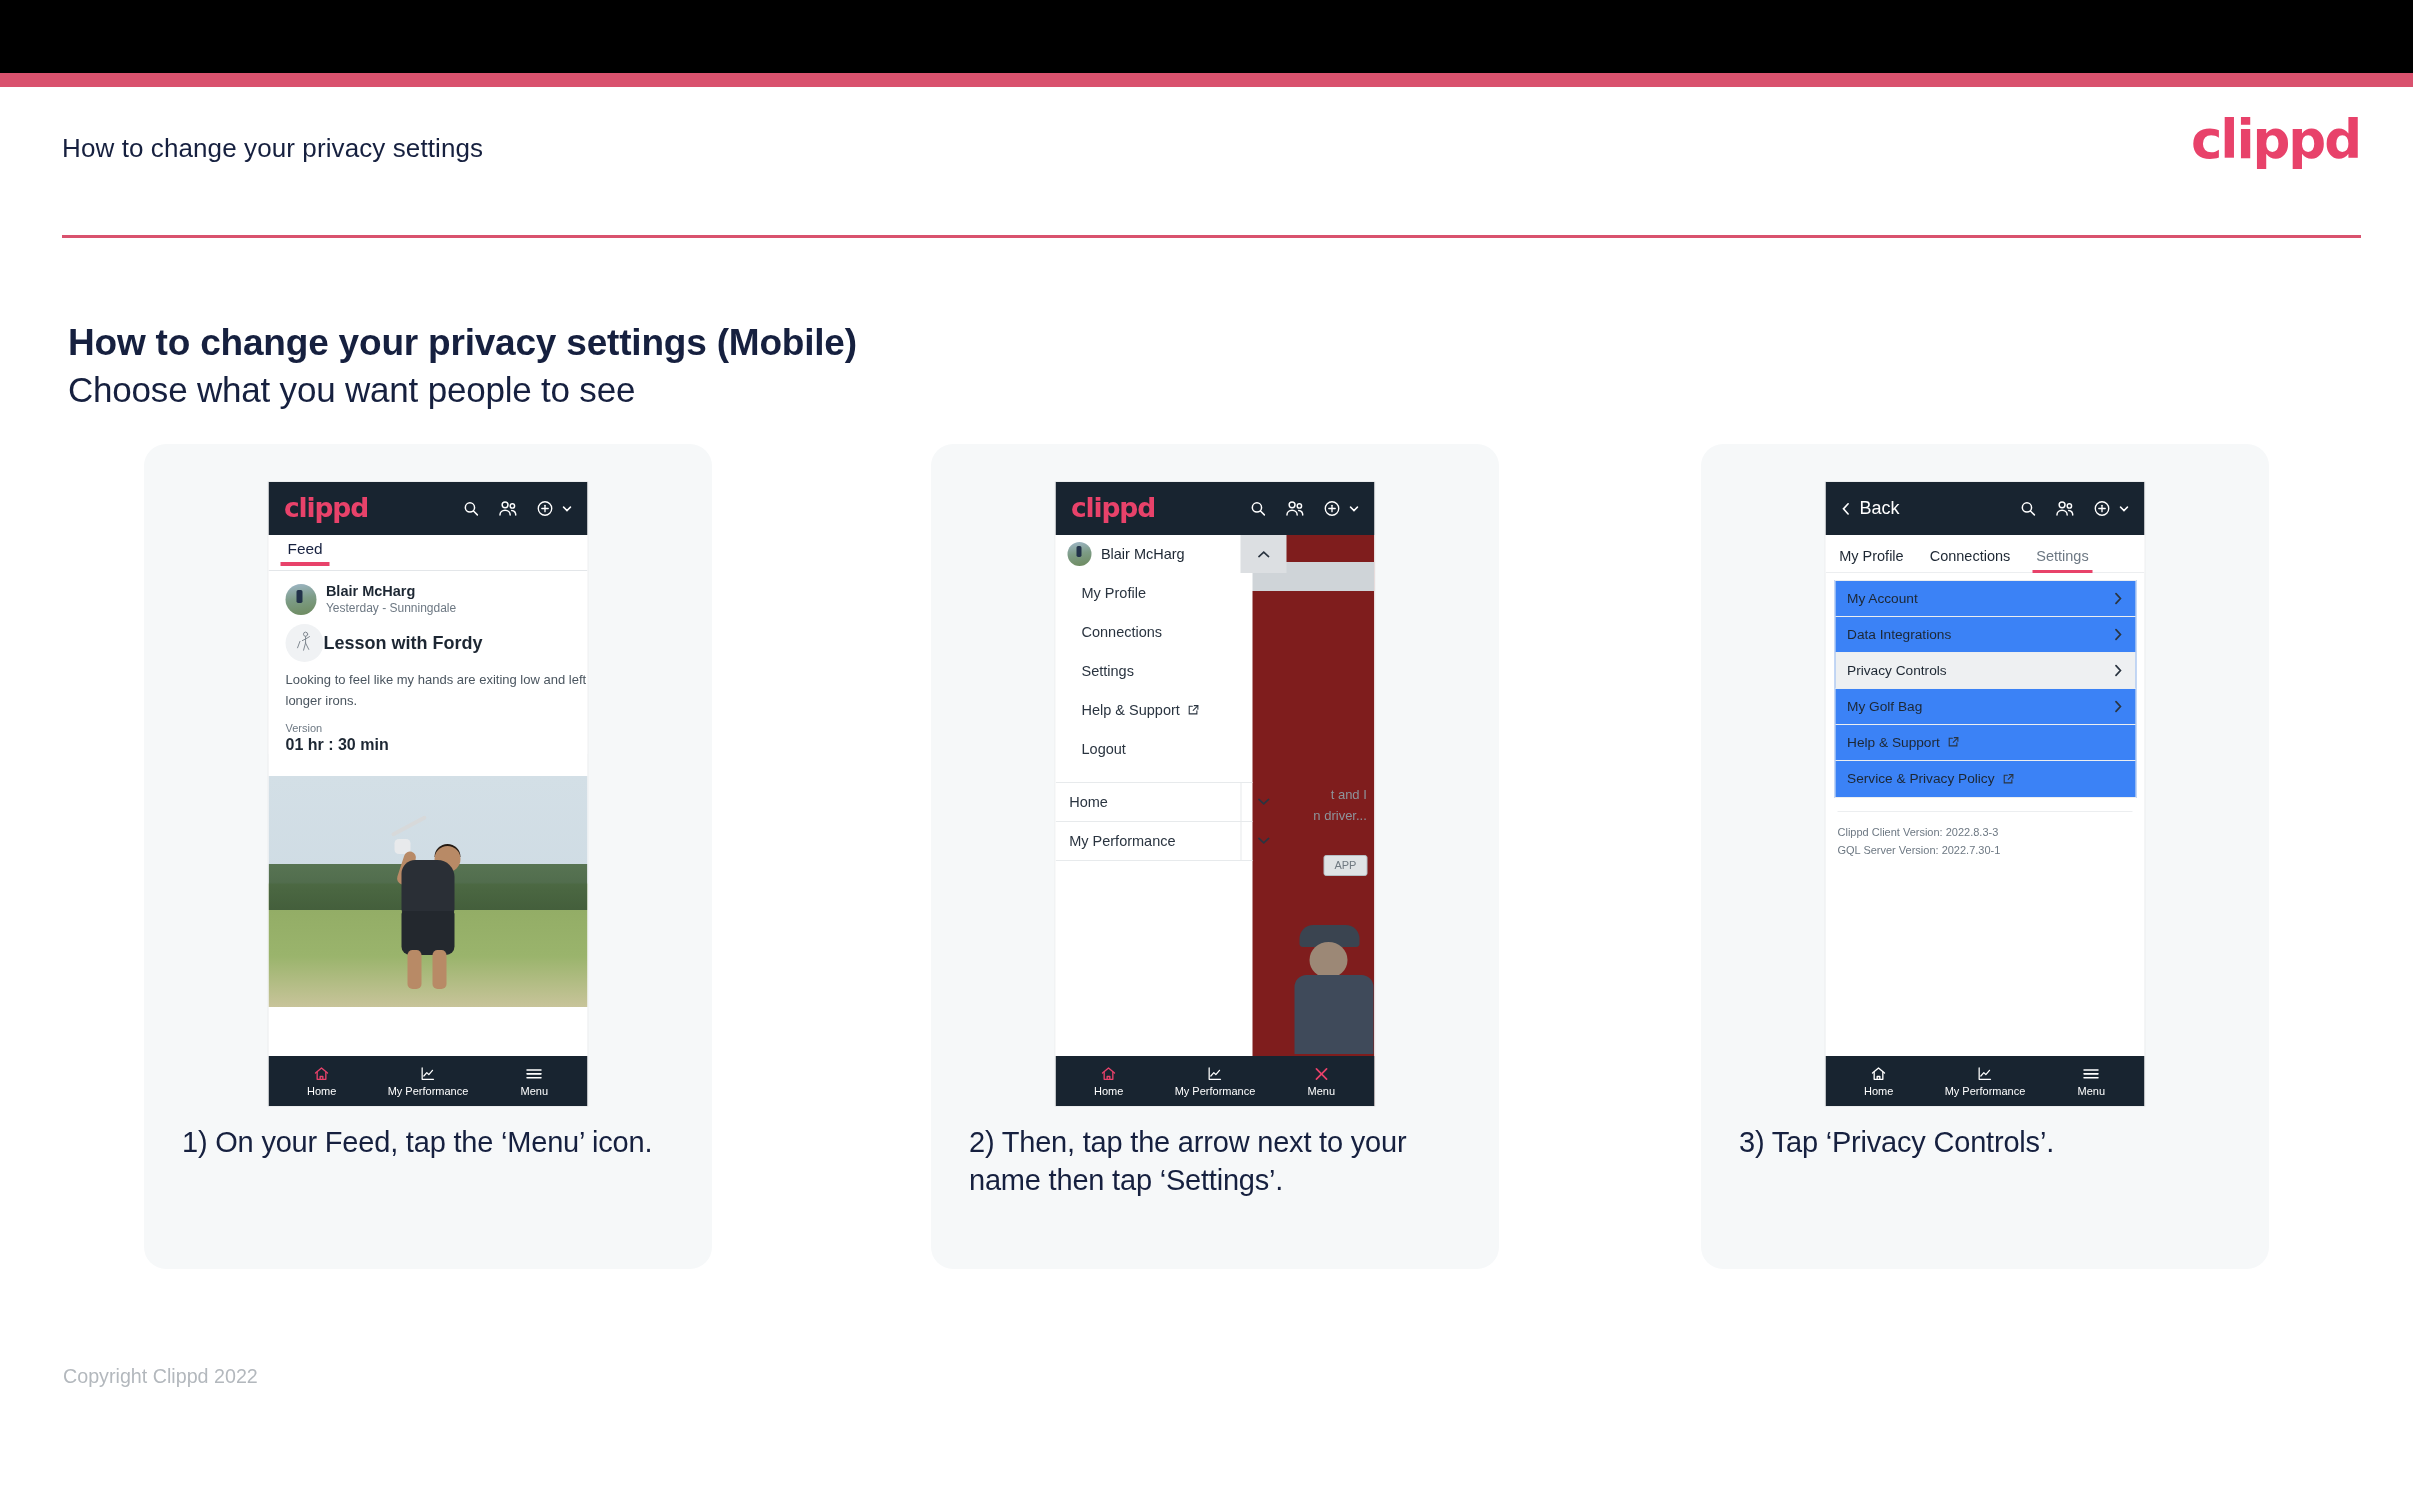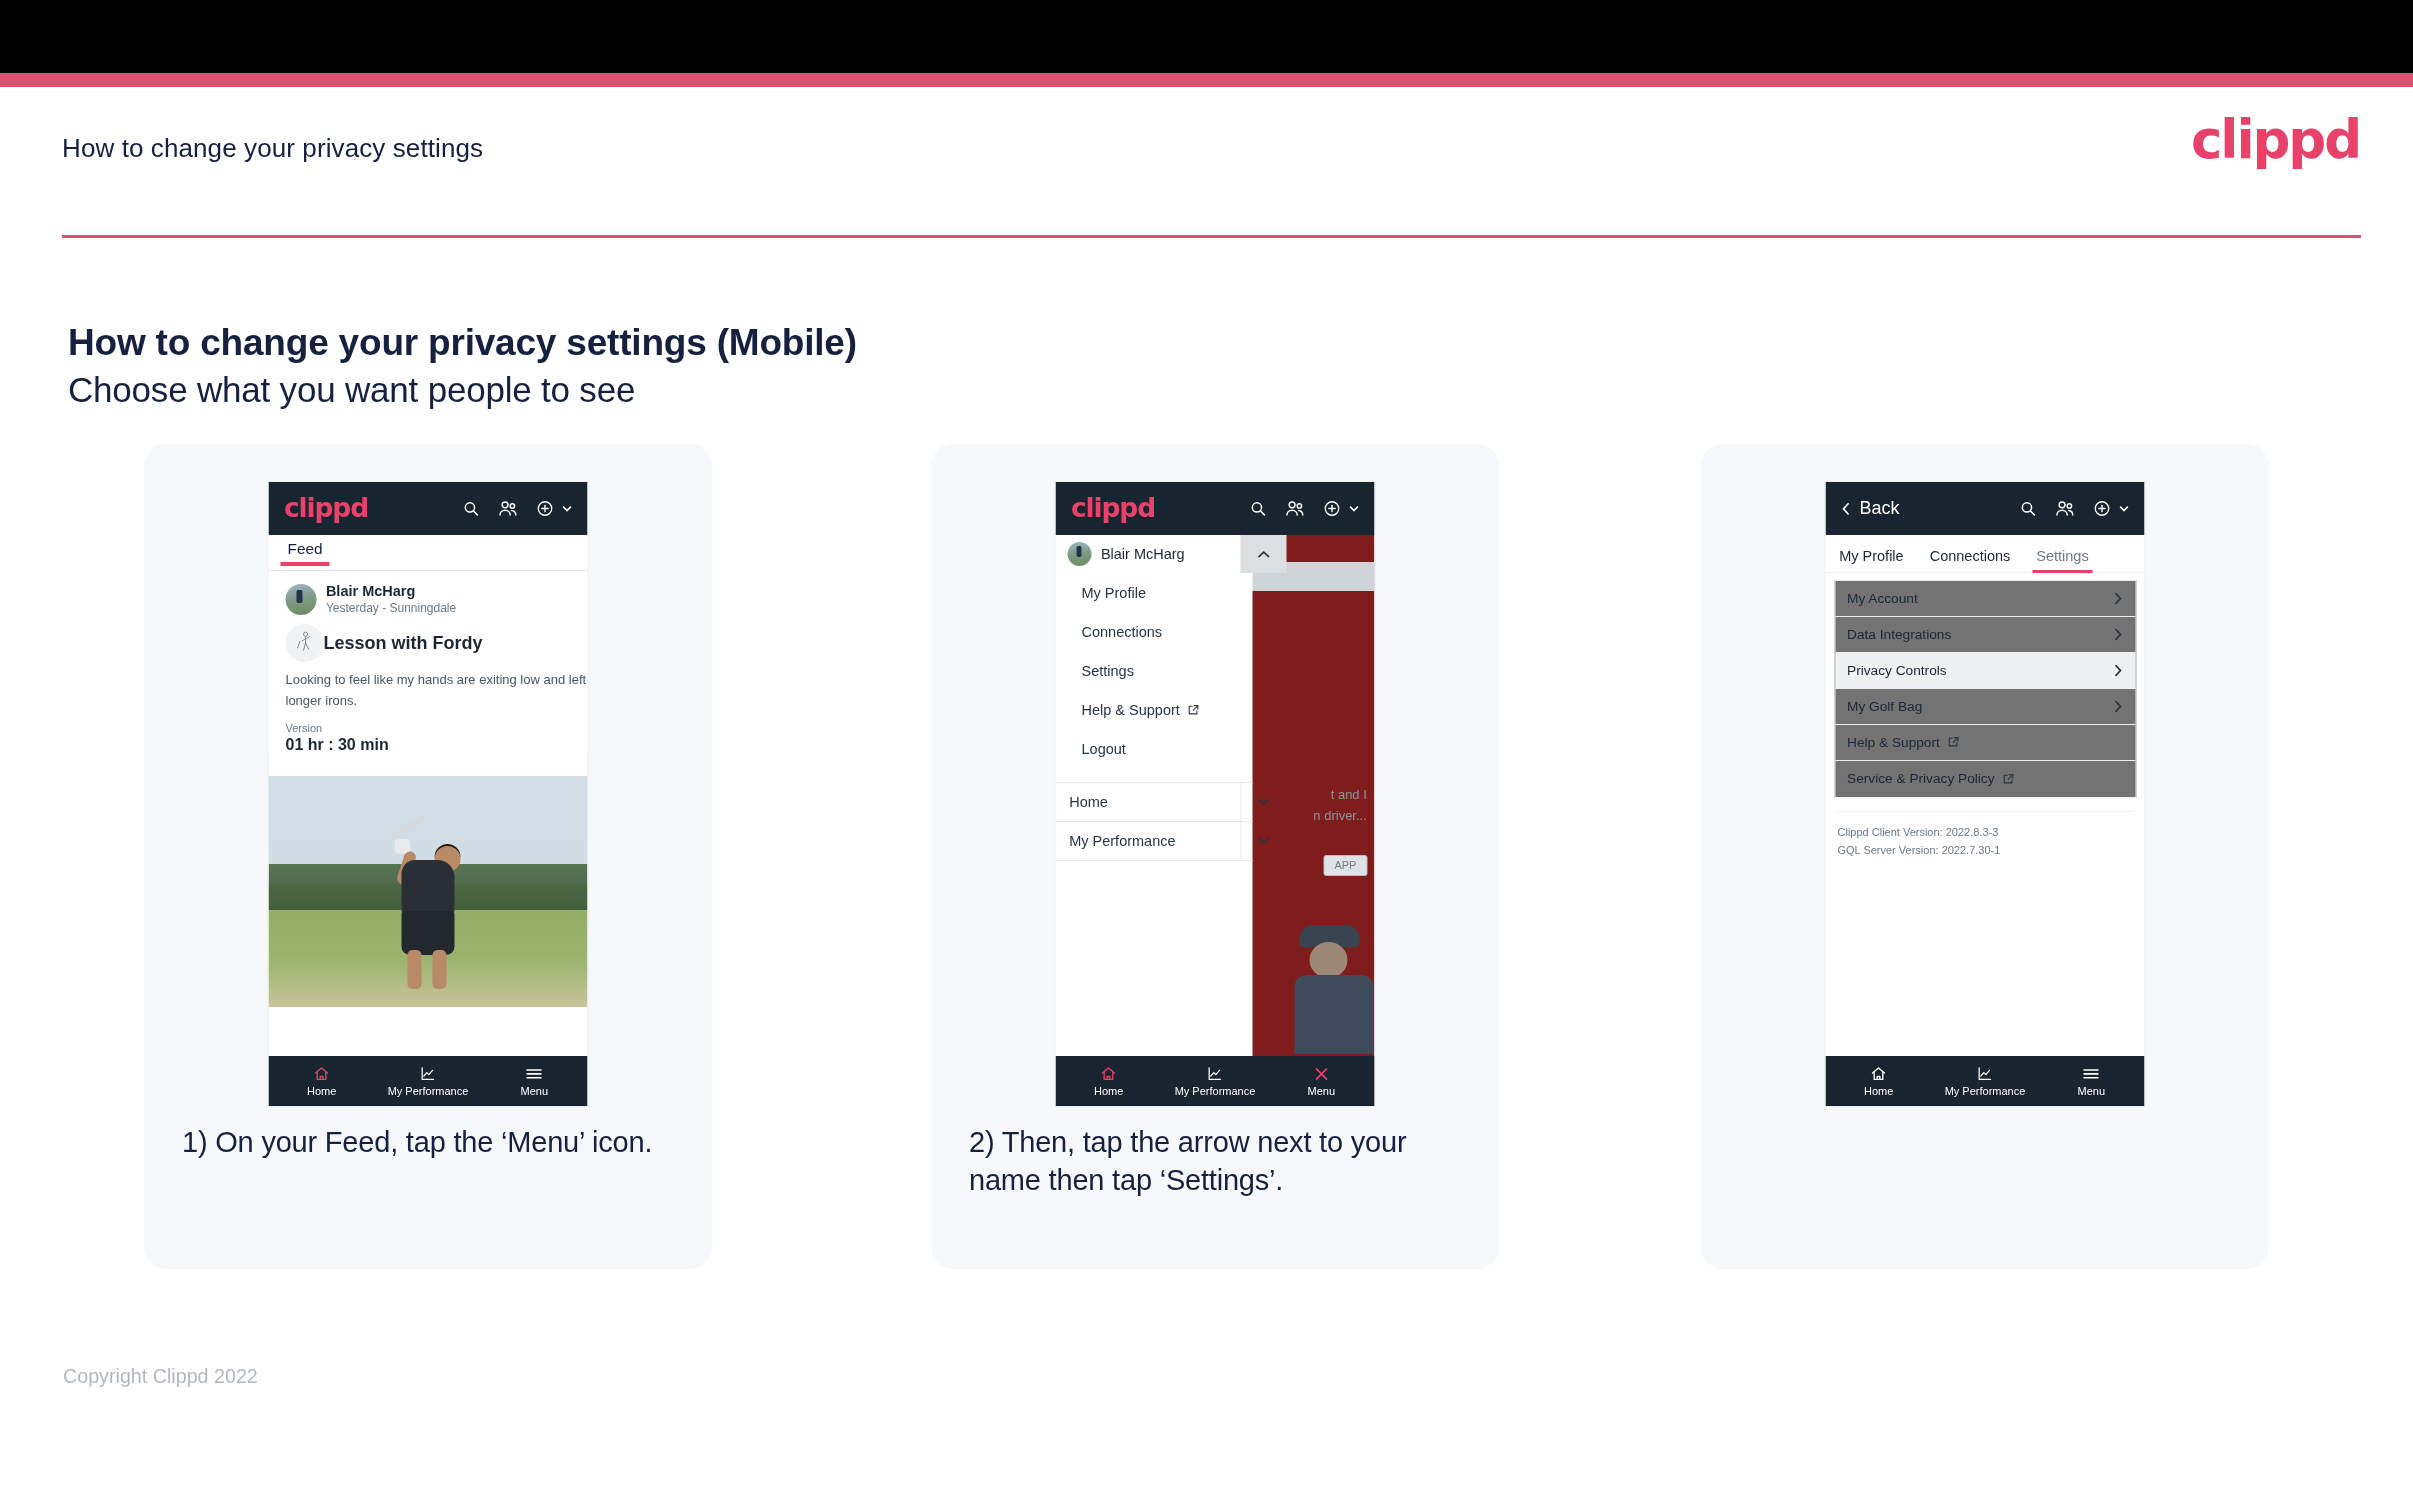--- a/index.html
+++ b/index.html
@@ -190,21 +190,21 @@
     border-left:0.9px solid #e7eaec;
   }
 
   
   .tabbar3 { display:flex; align-items:flex-end; height:38px; padding:0 13.7px; gap:26px;
              background:#fff; border-bottom:0.9px solid #eceef0; }
   .tab3 { font-size:14.5px; color:#1d2733; font-weight:400; padding-bottom:7.7px; position:relative; }
   .tab3.active { color:#6d7883; }
   .tab3.active::after { content:""; position:absolute; left:-3.4px; right:-3.4px; bottom:-0.9px; height:3.4px; background:#e8426a; }
 
-  .setlist { margin:6.8px 8.5px 0 8.5px; border:0.9px solid #eceef0; background:#737373; }
+  .setlist { margin:6.8px 8.5px 0 8.5px; border:0.9px solid #eceef0; background:#3b82f6; }
   .setrow {
     height:36px; display:flex; align-items:center; padding:0 12px;
     border-bottom:0.9px solid #eceef0; font-size:13.7px; color:#1d2733; gap:7.7px;
   }
   .setrow:last-child { border-bottom:none;align-items:center; }
   .setrow.sel { background:#eef0f2; }
   .setrow .grow { flex:1 1 auto; }
   .versions { margin:13.7px 12px 0 12px; padding-top:12px; border-top:0.9px solid #eceef0;
               font-size:11px; color:#6d7883; line-height:1.55; }
 
@@ -641,20 +641,21 @@
                   <line x1="2" y1="3" x2="20" y2="3"></line>
                   <line x1="2" y1="8" x2="20" y2="8"></line>
                   <line x1="2" y1="13" x2="20" y2="13"></line>
                 </svg>
             </span>
             <span class="bn-label">Menu</span>
           </div>
         </div>
       </div>
 
+      <div class="caption">3) Tap ‘Privacy Controls’.</div>
     </div>
 
   </div>
 
   <div class="footer">Copyright Clippd 2022</div>
 
 </div>
 
 
 </body></html>

